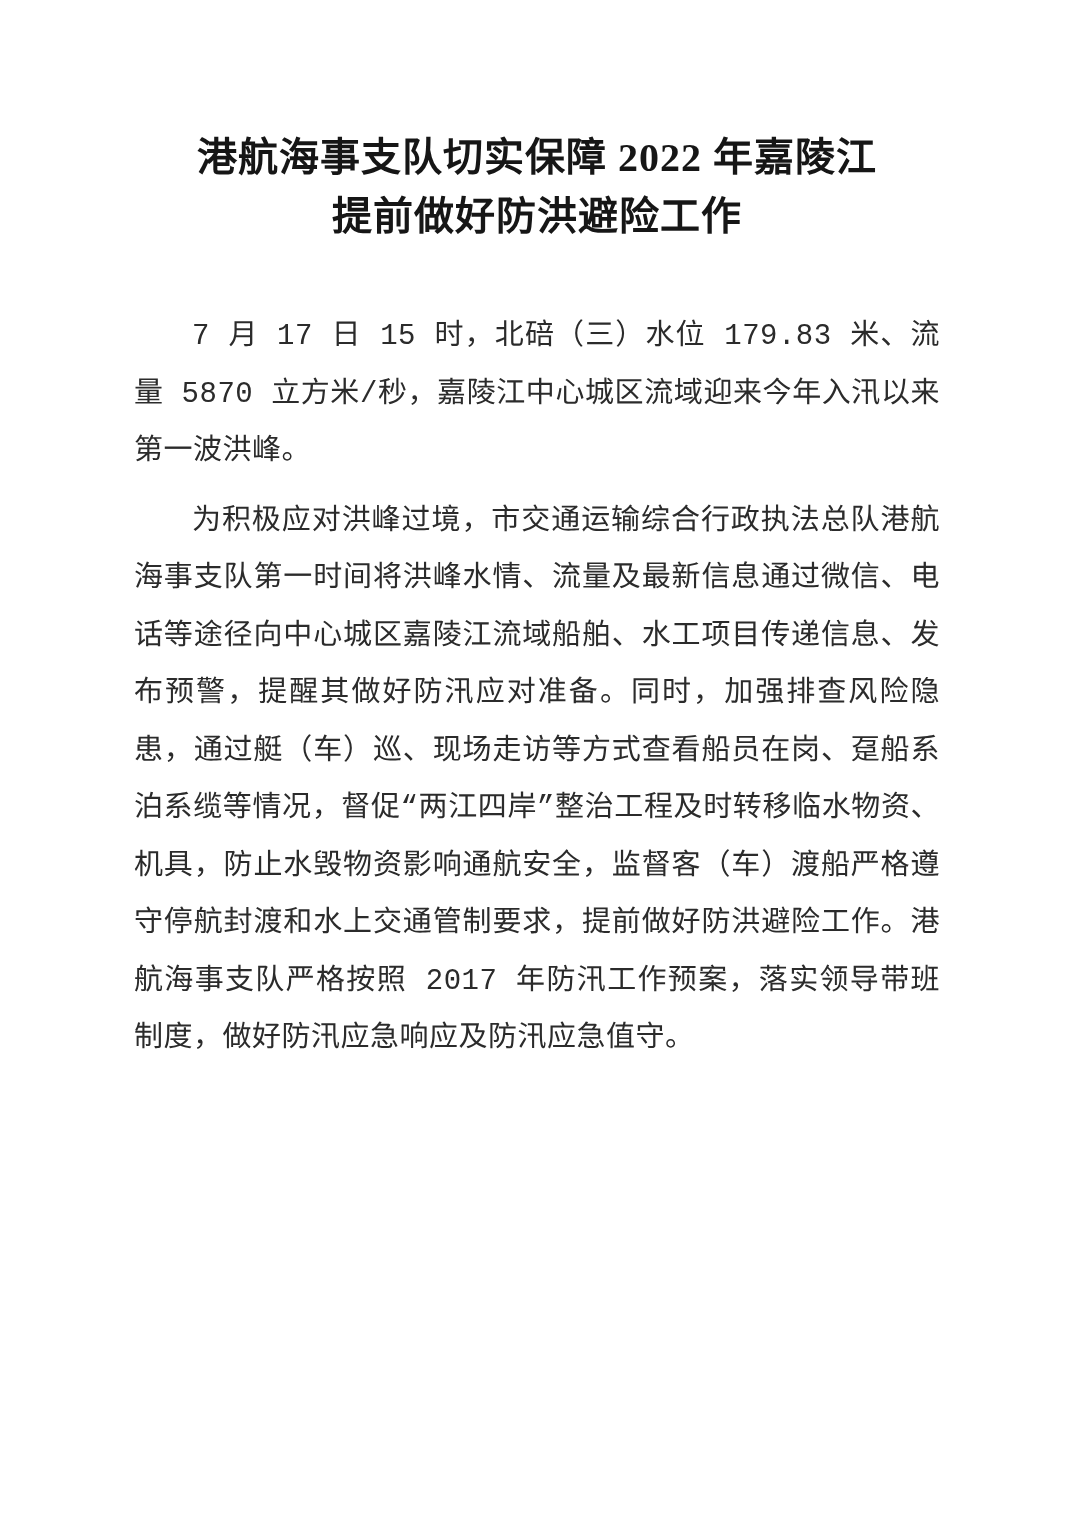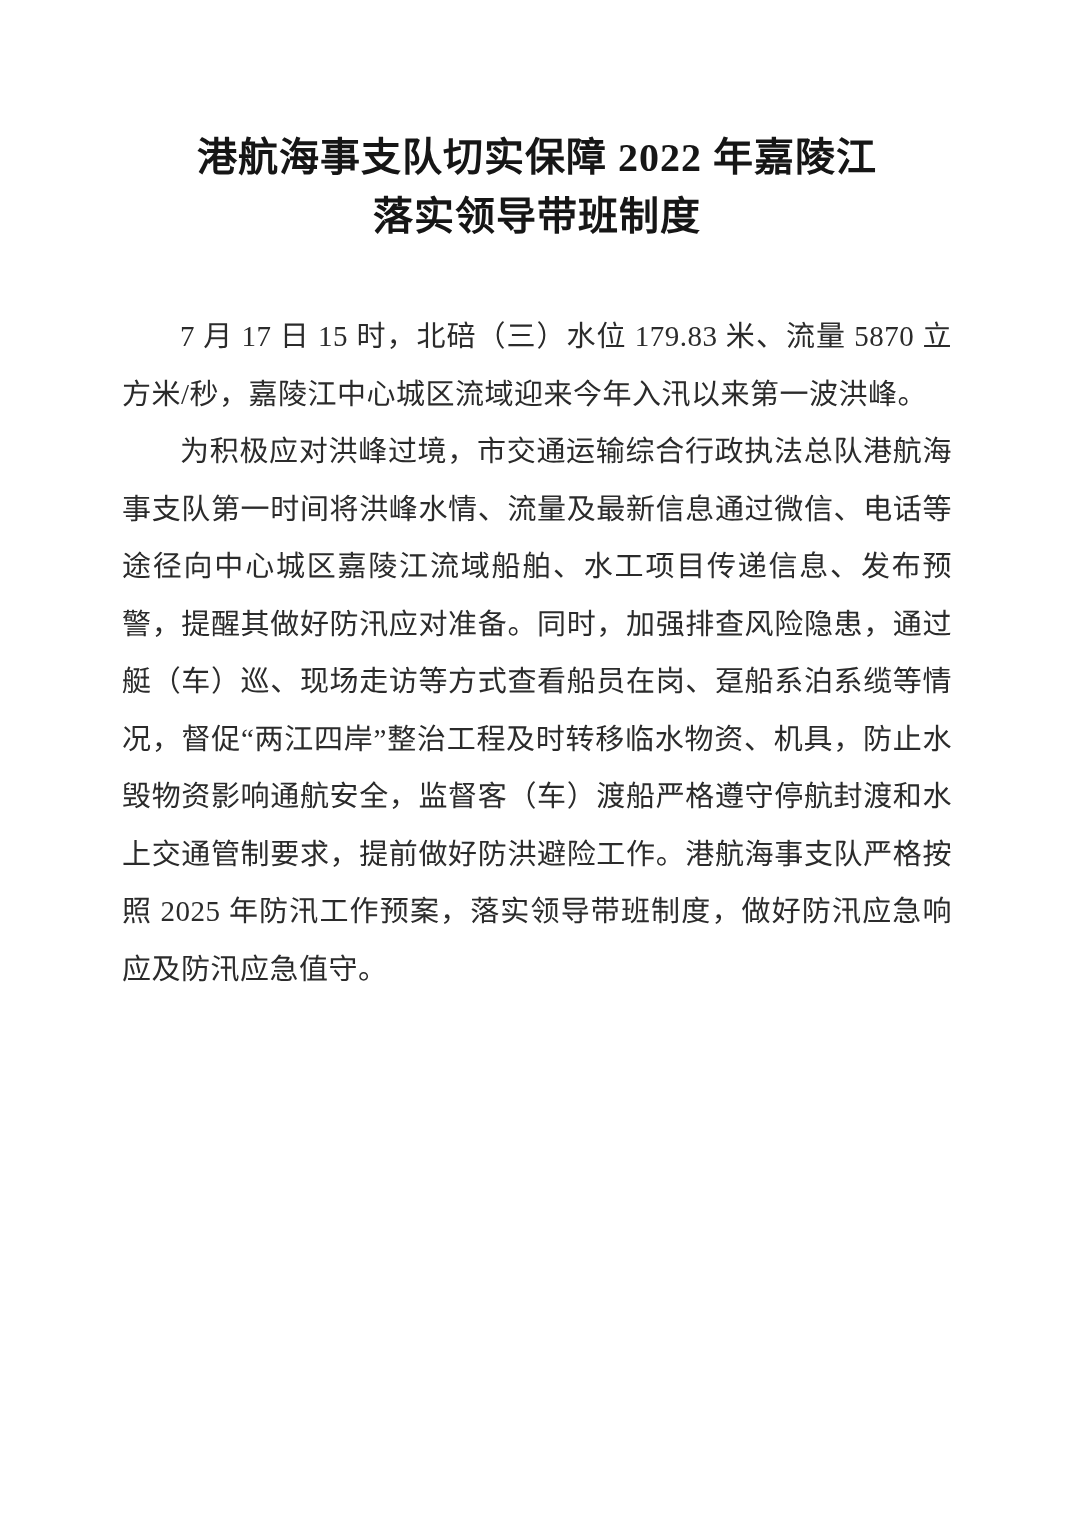--- a/index.html
+++ b/index.html
@@ -26,37 +26,38 @@
       line-height: 59px;
       font-weight: bold;
       color: #161616;
       letter-spacing: 1px;
     }
     .doc-title .title-line {
       display: block;
       white-space: nowrap;
     }
     .doc-body p {
-      margin: 0;
+      margin: 12px;
       font-size: 29px;
       line-height: 57.5px;
       color: #2b2b2b;
       text-align: justify;
       text-justify: inter-ideograph;
       text-indent: 2em;
       font-weight: normal;
       letter-spacing: 0.5px;
+      font-family: Liberation Mono, monospace;
     }
   </style>
 </head>
 <body>
 
 <div class="page">
   <h1 class="doc-title">
     <span class="title-line">港航海事支队切实保障 2022 年嘉陵江</span>
-    <span class="title-line">落实领导带班制度</span>
+    <span class="title-line">提前做好防洪避险工作</span>
   </h1>
 
   <div class="doc-body">
     <p>7 月 17 日 15 时，北碚（三）水位 179.83 米、流量 5870 立方米/秒，嘉陵江中心城区流域迎来今年入汛以来第一波洪峰。</p>
-    <p>为积极应对洪峰过境，市交通运输综合行政执法总队港航海事支队第一时间将洪峰水情、流量及最新信息通过微信、电话等途径向中心城区嘉陵江流域船舶、水工项目传递信息、发布预警，提醒其做好防汛应对准备。同时，加强排查风险隐患，通过艇（车）巡、现场走访等方式查看船员在岗、趸船系泊系缆等情况，督促“两江四岸”整治工程及时转移临水物资、机具，防止水毁物资影响通航安全，监督客（车）渡船严格遵守停航封渡和水上交通管制要求，提前做好防洪避险工作。港航海事支队严格按照 2025 年防汛工作预案，落实领导带班制度，做好防汛应急响应及防汛应急值守。</p>
+    <p>为积极应对洪峰过境，市交通运输综合行政执法总队港航海事支队第一时间将洪峰水情、流量及最新信息通过微信、电话等途径向中心城区嘉陵江流域船舶、水工项目传递信息、发布预警，提醒其做好防汛应对准备。同时，加强排查风险隐患，通过艇（车）巡、现场走访等方式查看船员在岗、趸船系泊系缆等情况，督促“两江四岸”整治工程及时转移临水物资、机具，防止水毁物资影响通航安全，监督客（车）渡船严格遵守停航封渡和水上交通管制要求，提前做好防洪避险工作。港航海事支队严格按照 2017 年防汛工作预案，落实领导带班制度，做好防汛应急响应及防汛应急值守。</p>
   </div>
 </div>
 
 </body></html>

